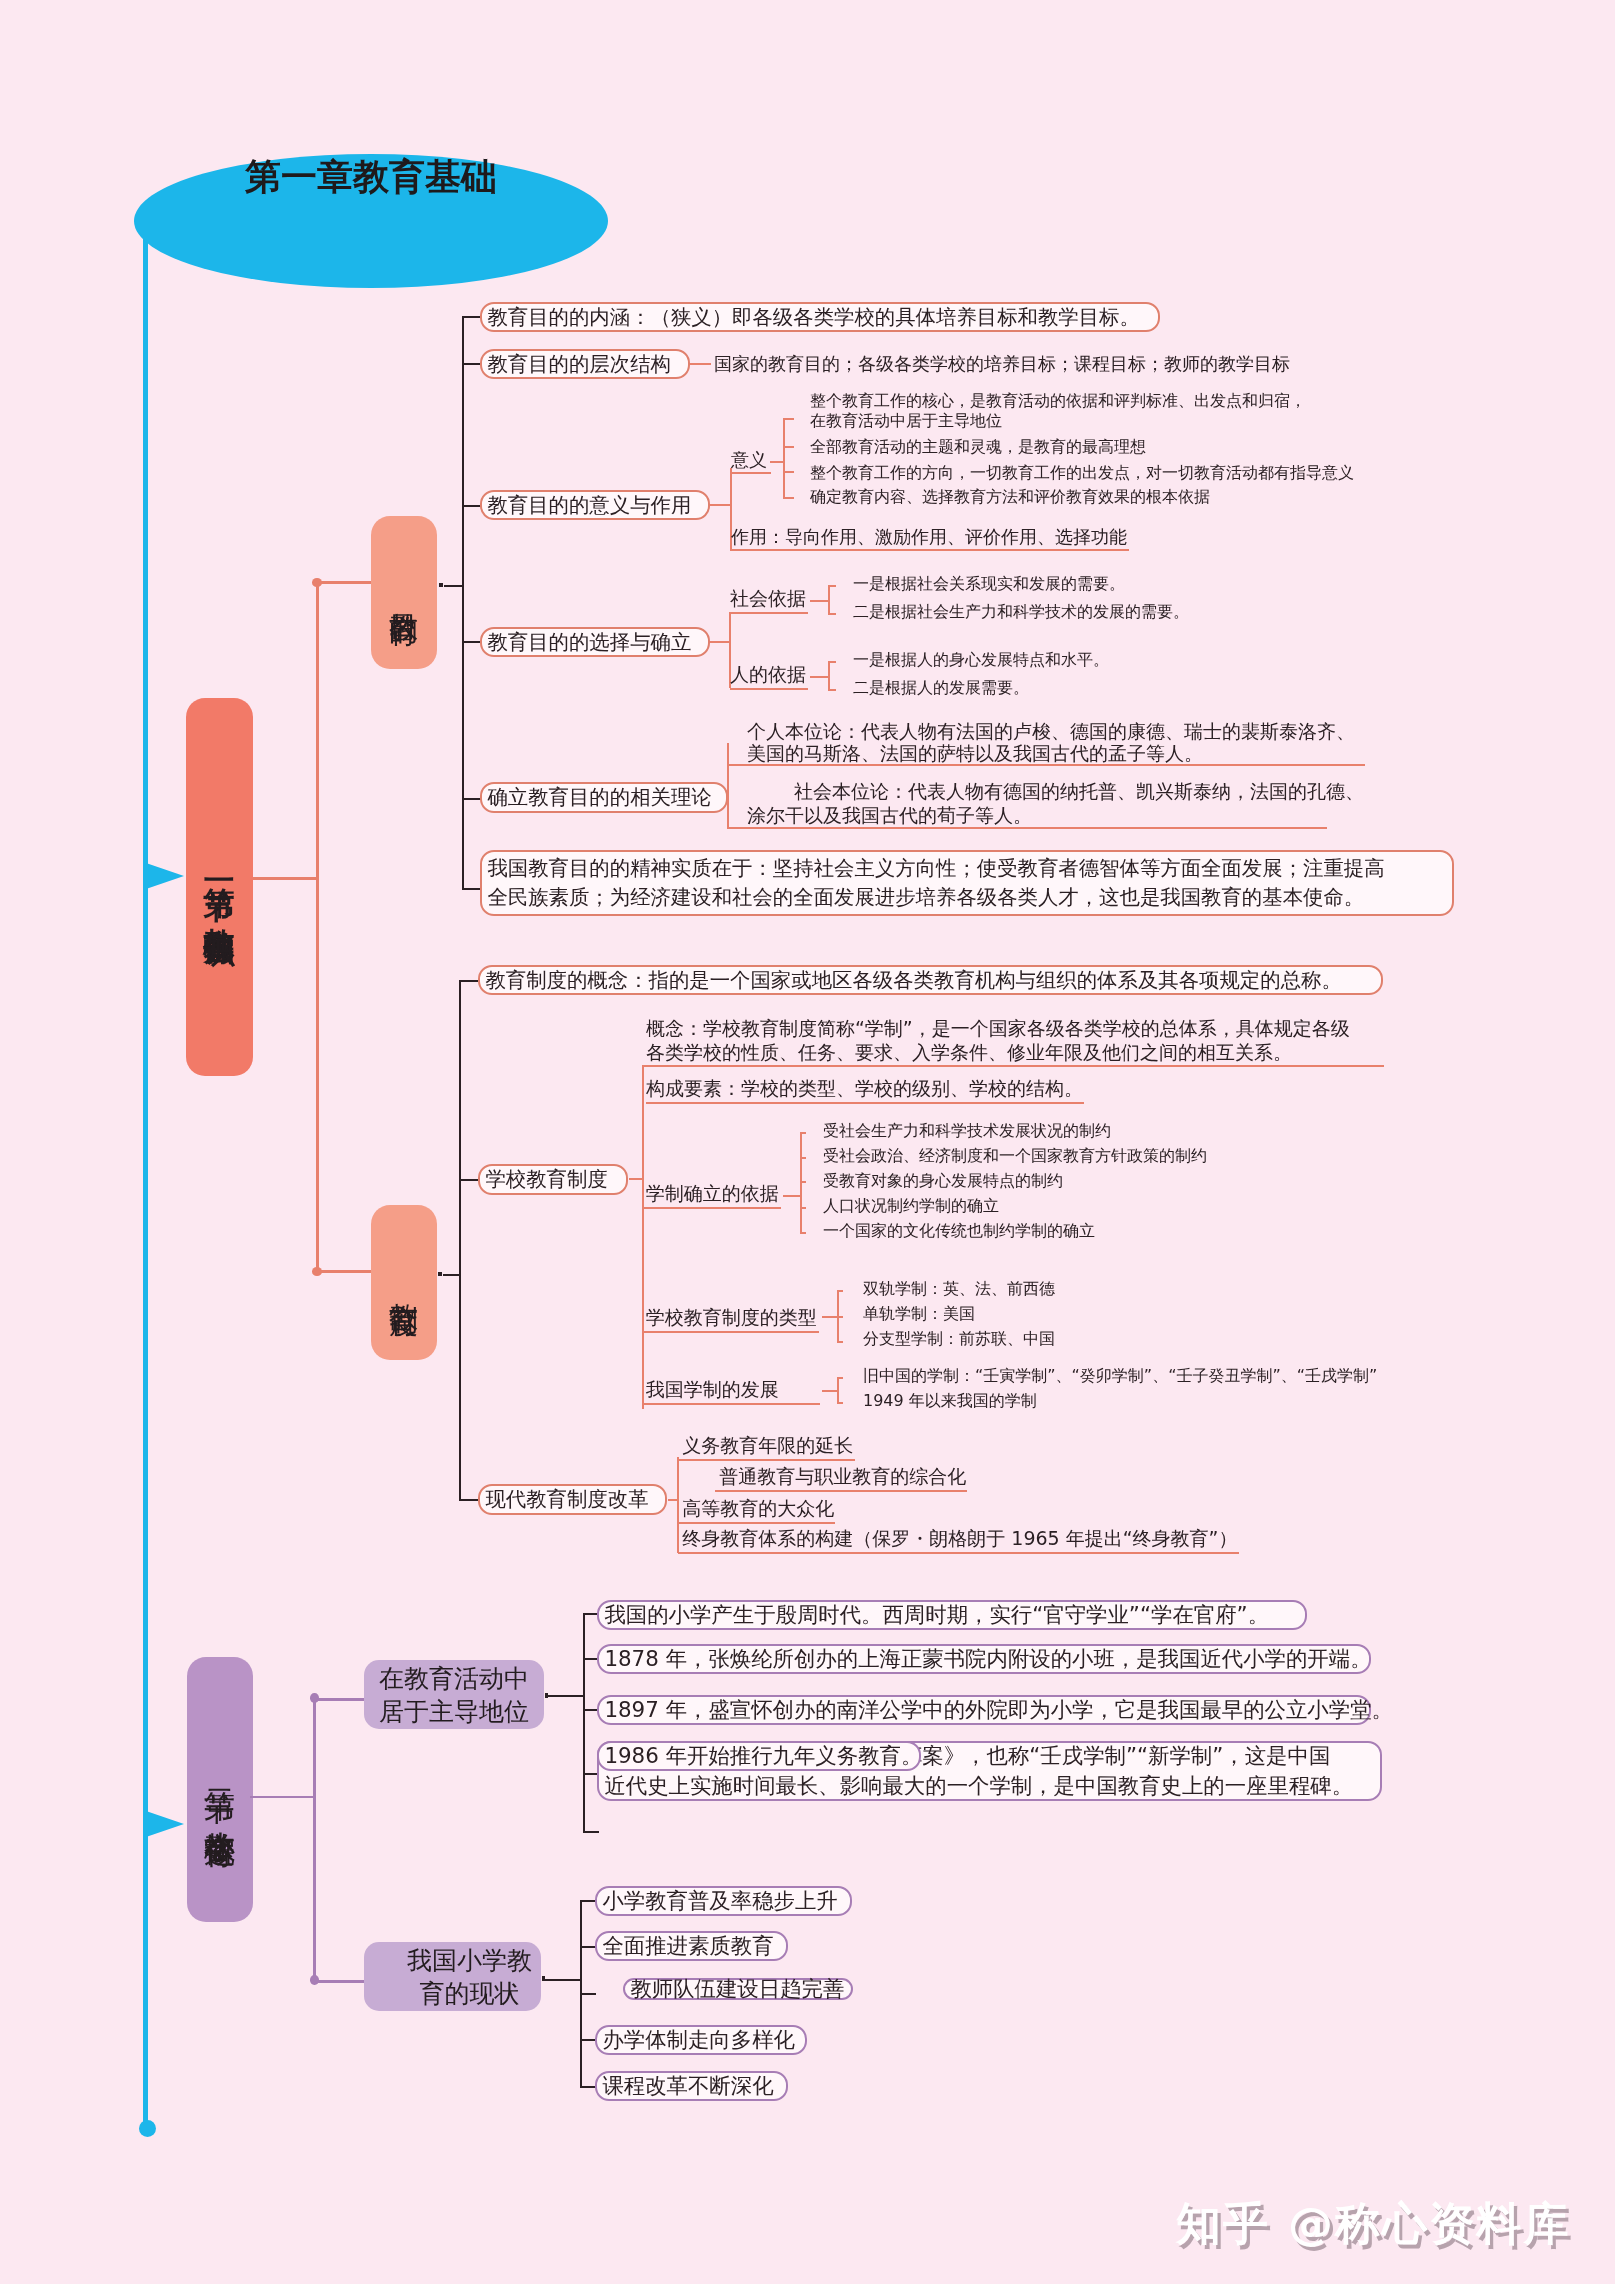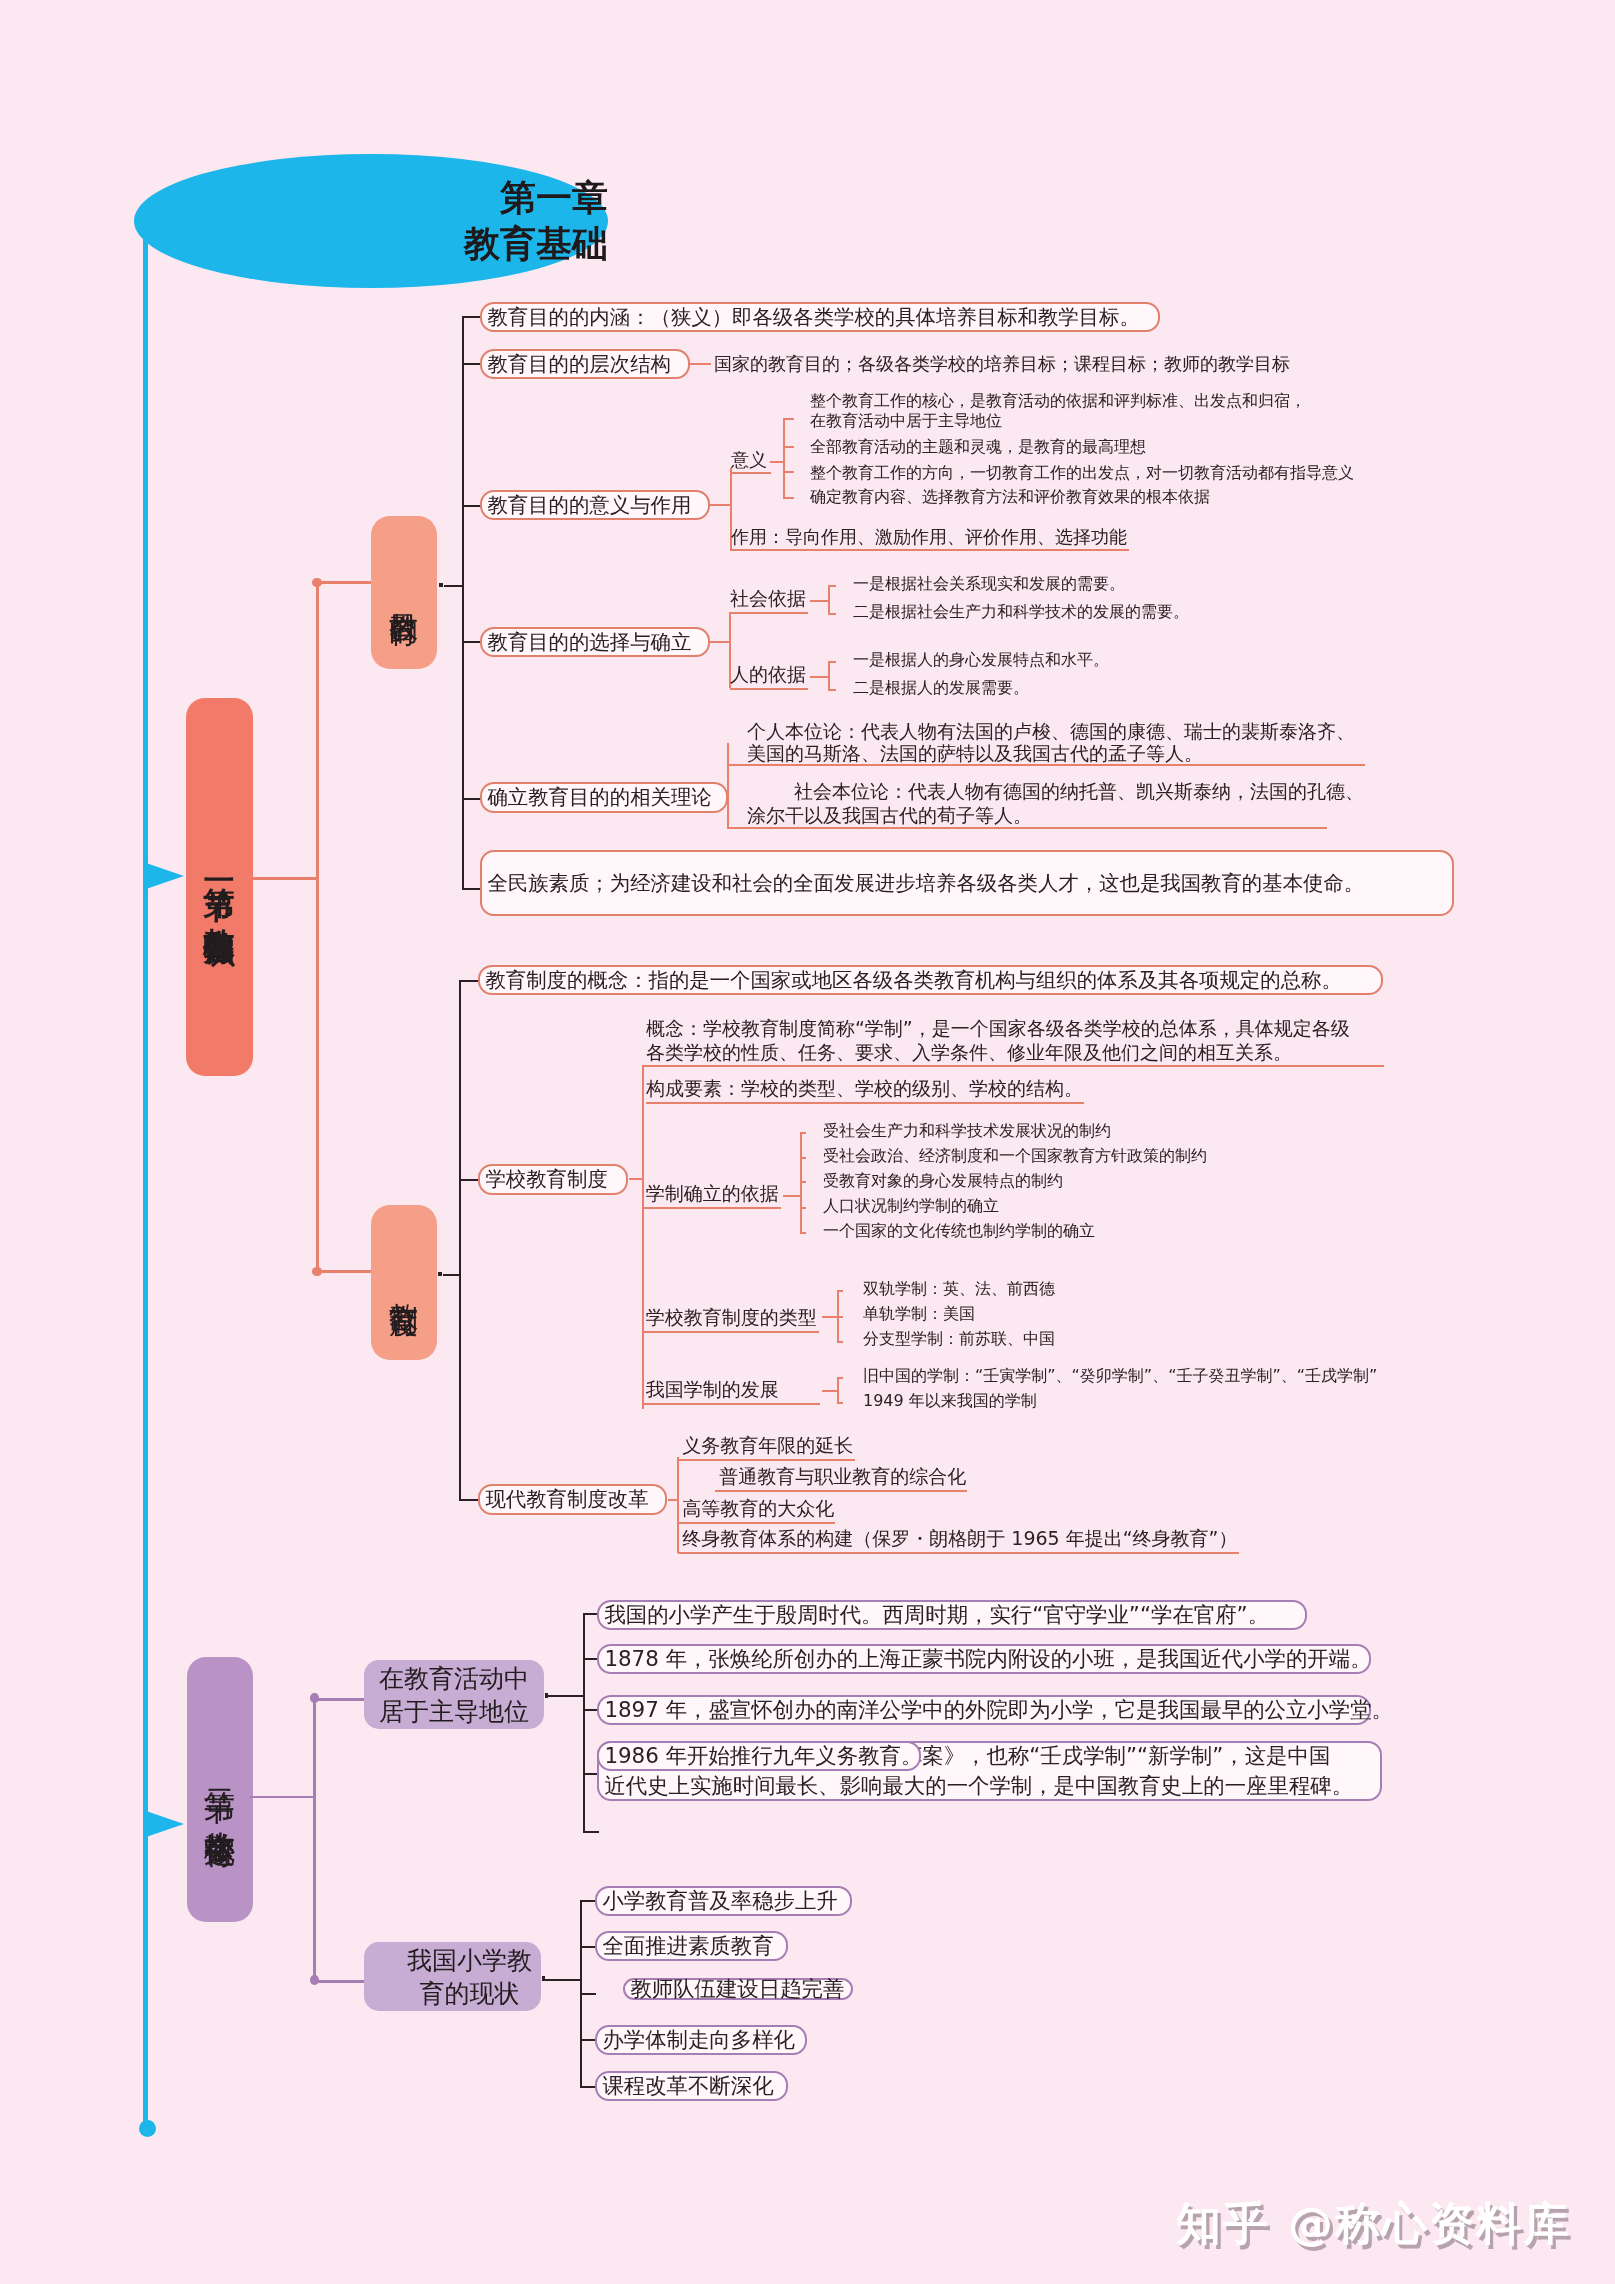--- a/index.html
+++ b/index.html
@@ -5,21 +5,21 @@
   html,body{margin:0;padding:0;}
   body{width:1616px;height:2284px;background:#fce8f1;position:relative;overflow:hidden;font-family:"DejaVu Sans","Liberation Sans",sans-serif;color:#2b2024;}
   .abs{position:absolute;}
   .ln{position:absolute;}
   .spine{background:#1cb6ea;}
   .o-ln{background:#e8806c;}
   .d-ln{background:#2b2024;}
   .p-ln{background:#a77db5;}
   .thin-o{background:#e8806c;}
   .dot{position:absolute;border-radius:50%;}
-  .title-oval{position:absolute;left:134px;top:154px;width:474px;height:134px;border-radius:50%;background:#1cb6ea;display:flex;flex-direction:column;align-items:flex-end;justify-content:center;}
+  .title-oval{position:absolute;left:134px;top:154px;width:474px;height:134px;border-radius:50%;background:#1cb6ea;display:flex;flex-direction:row;align-items:flex-start;justify-content:center;}
   .title-oval span{font-size:36px;font-weight:bold;line-height:46px;color:#1e1a1c;}
   .vbox{position:absolute;border-radius:19px;display:flex;align-items:center;justify-content:center;}
   .vtext{writing-mode:vertical-rl;text-orientation:upright;font-size:29px;line-height:32px;letter-spacing:1.1px;color:#231c1f;}
   .vtext.big{font-size:31px;}
   .node{position:absolute;border:2.7px solid #e0806d;border-radius:14px;background:#fff7fa;box-sizing:border-box;padding:0 5.4px;font-size:20.4px;line-height:29px;white-space:nowrap;display:flex;align-items:center;}
   .node.multi{white-space:normal;align-items:center;}
   .pnode{position:absolute;border:2.7px solid #a77db5;border-radius:14px;background:#fff7fa;box-sizing:border-box;padding:0 5.4px;font-size:21.4px;line-height:30px;white-space:nowrap;display:flex;align-items:center;}
   .pnode.multi{white-space:normal;}
   .txt{position:absolute;font-size:18px;line-height:25px;white-space:nowrap;}
   .txt.s{font-size:16px;line-height:23.6px;}
@@ -107,20 +107,21 @@
 <div class="node" style="left:480px;top:782px;height:31px;width:248px;">确立教育目的的相关理论</div>
 <div class="ln thin-o" style="left:727px;top:743px;width:1.6px;height:86px;"></div>
 <div class="txt m" style="left:747px;top:718px;">个人本位论：代表人物有法国的卢梭、德国的康德、瑞士的裴斯泰洛齐、</div>
 <div class="txt m" style="left:747px;top:740px;">美国的马斯洛、法国的萨特以及我国古代的孟子等人。</div>
 <div class="ln thin-o" style="left:727px;top:764px;width:638px;height:1.6px;"></div>
 <div class="txt m" style="left:747px;top:778px;margin-left:47px;">社会本位论：代表人物有德国的纳托普、凯兴斯泰纳，法国的孔德、</div>
 <div class="txt m" style="left:747px;top:802px;">涂尔干以及我国古代的荀子等人。</div>
 <div class="ln thin-o" style="left:727px;top:827px;width:600px;height:1.6px;"></div>
 
 <div class="node multi" style="left:480px;top:850px;height:66px;width:974px;flex-direction:column;align-items:flex-start;justify-content:center;">
+  <div>我国教育目的的精神实质在于：坚持社会主义方向性；使受教育者德智体等方面全面发展；注重提高</div>
   <div>全民族素质；为经济建设和社会的全面发展进步培养各级各类人才，这也是我国教育的基本使命。</div>
 </div>
 
 <div class="vbox" style="left:371px;top:1205px;width:66px;height:155px;background:#f59e88;">
   <div class="vtext">教育制度</div>
 </div>
 <div class="abs" style="left:438px;top:1272px;width:4.3px;height:4.3px;background:#2b2024;"></div>
 <div class="ln d-ln" style="left:443px;top:1274px;width:17px;height:1.6px;"></div>
 <div class="ln d-ln" style="left:459px;top:980px;width:1.6px;height:520px;"></div>
 <div class="ln d-ln" style="left:459px;top:980px;width:19px;height:1.6px;"></div>

